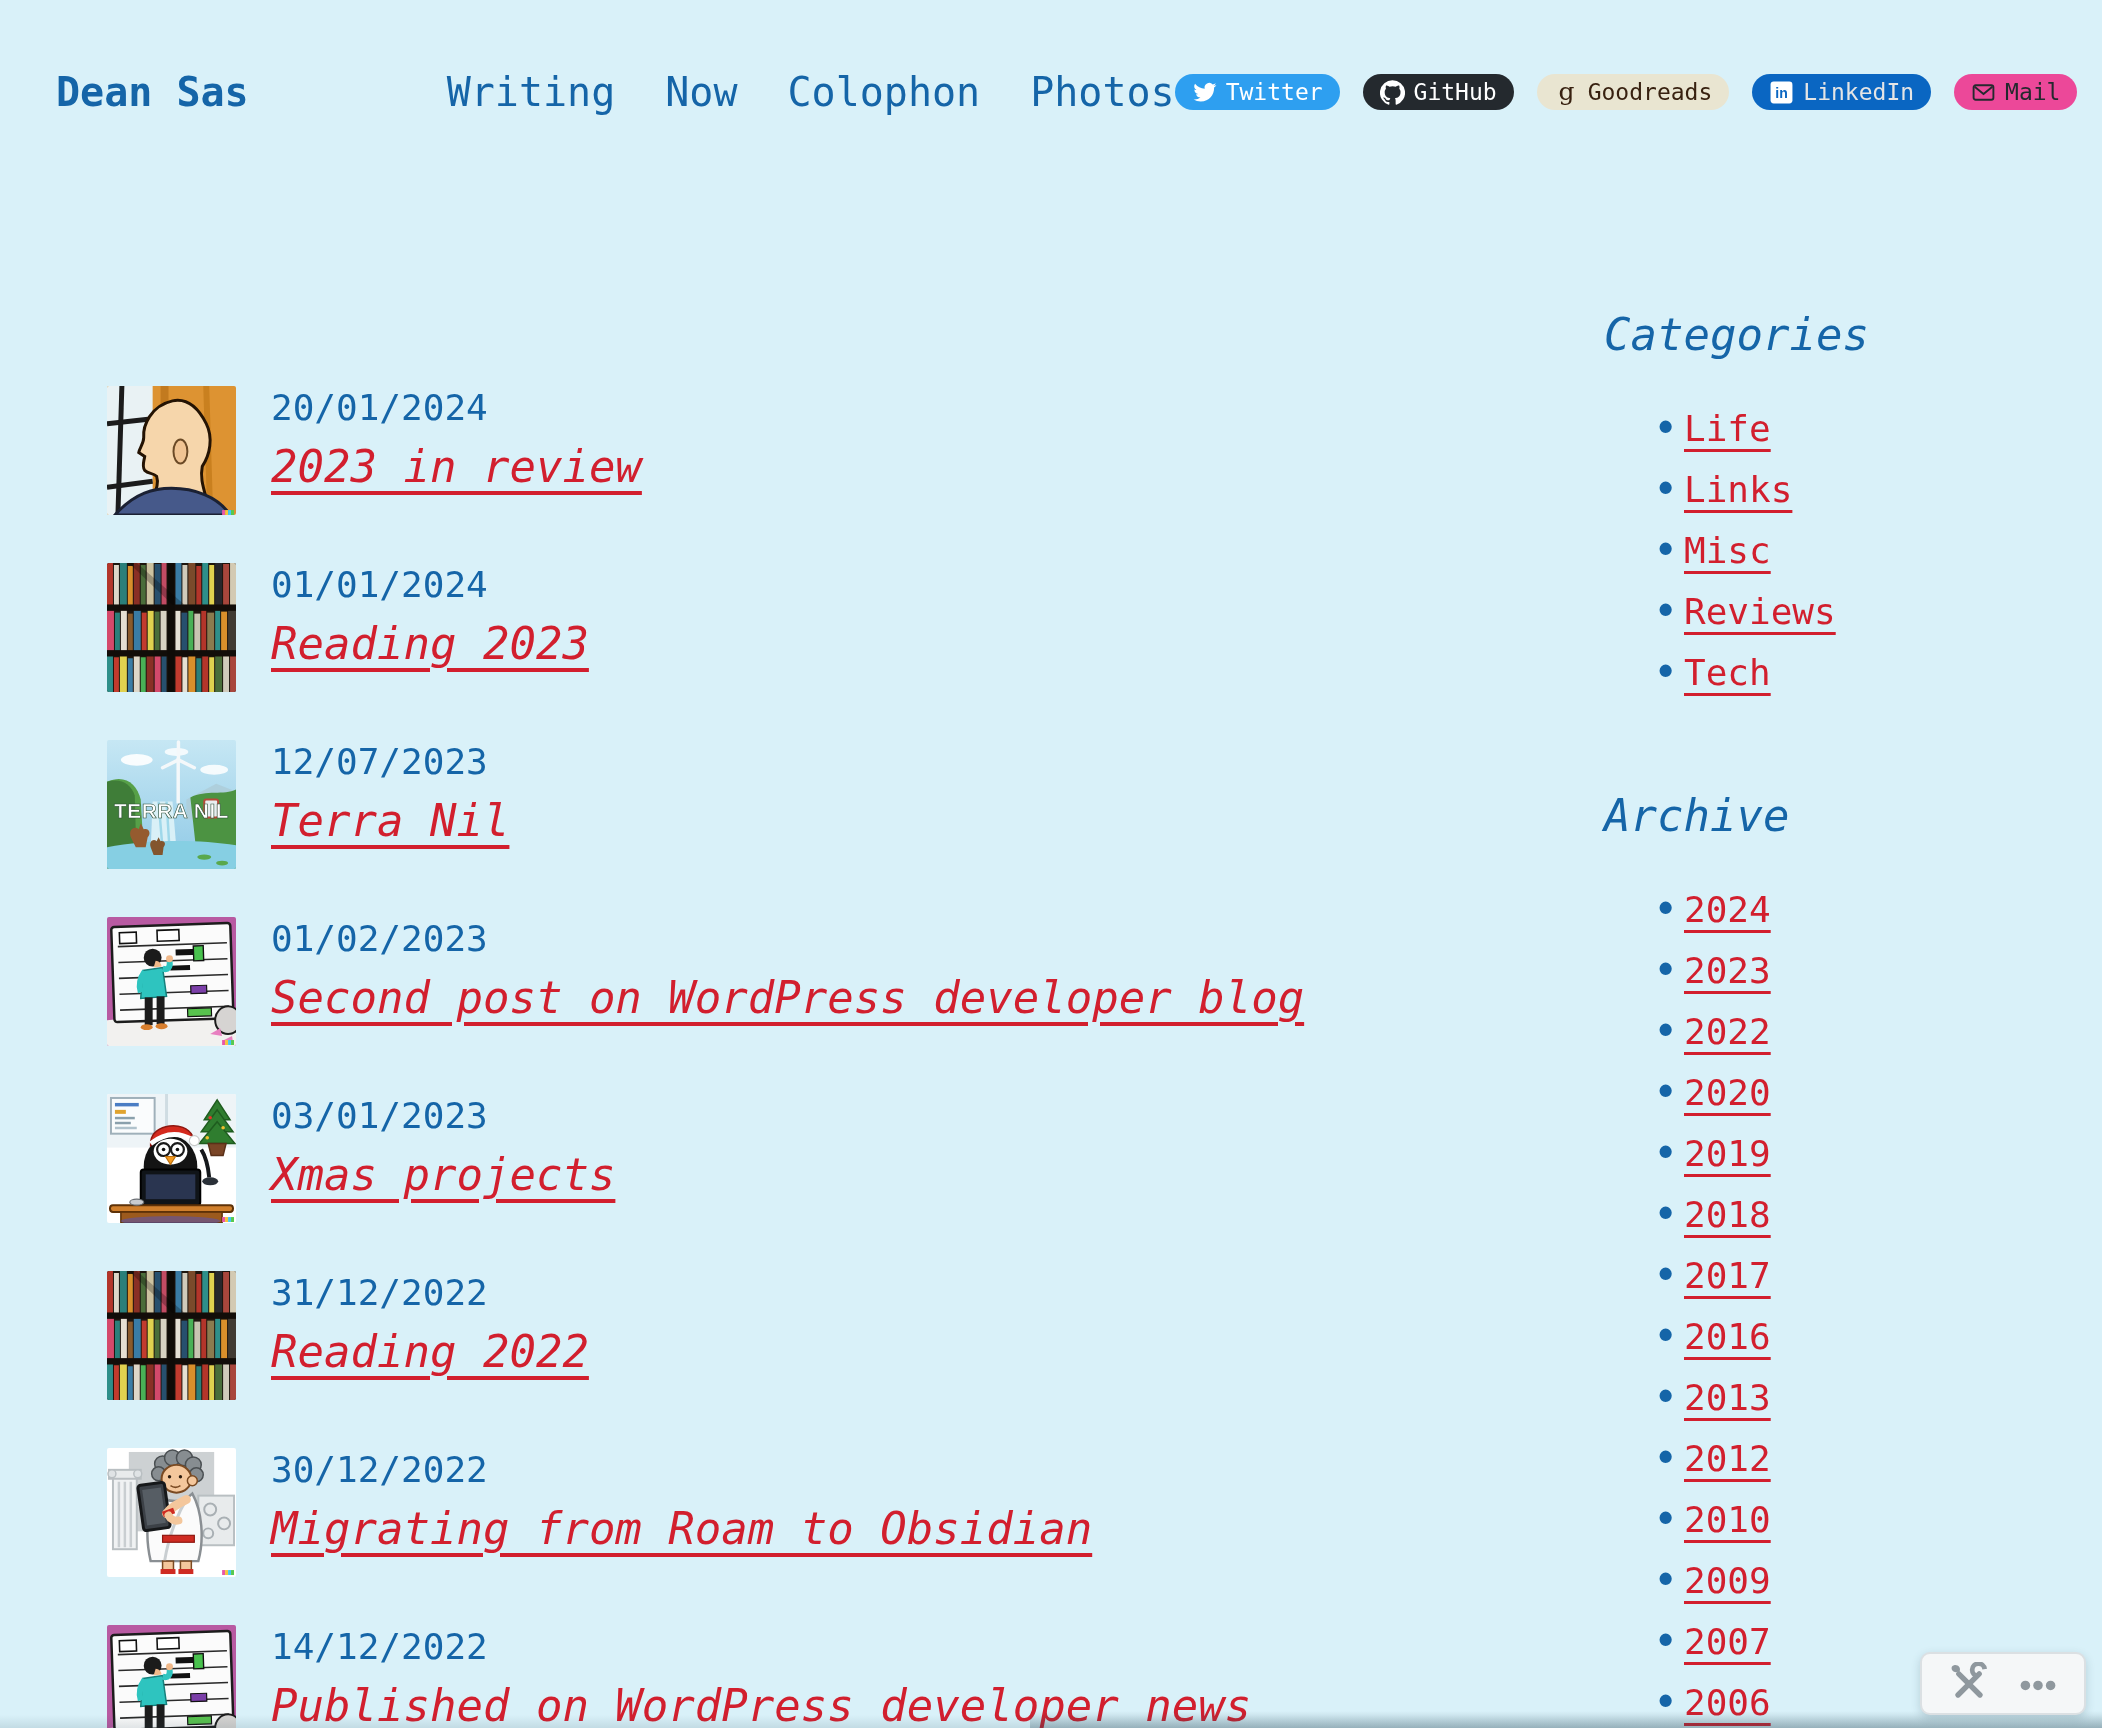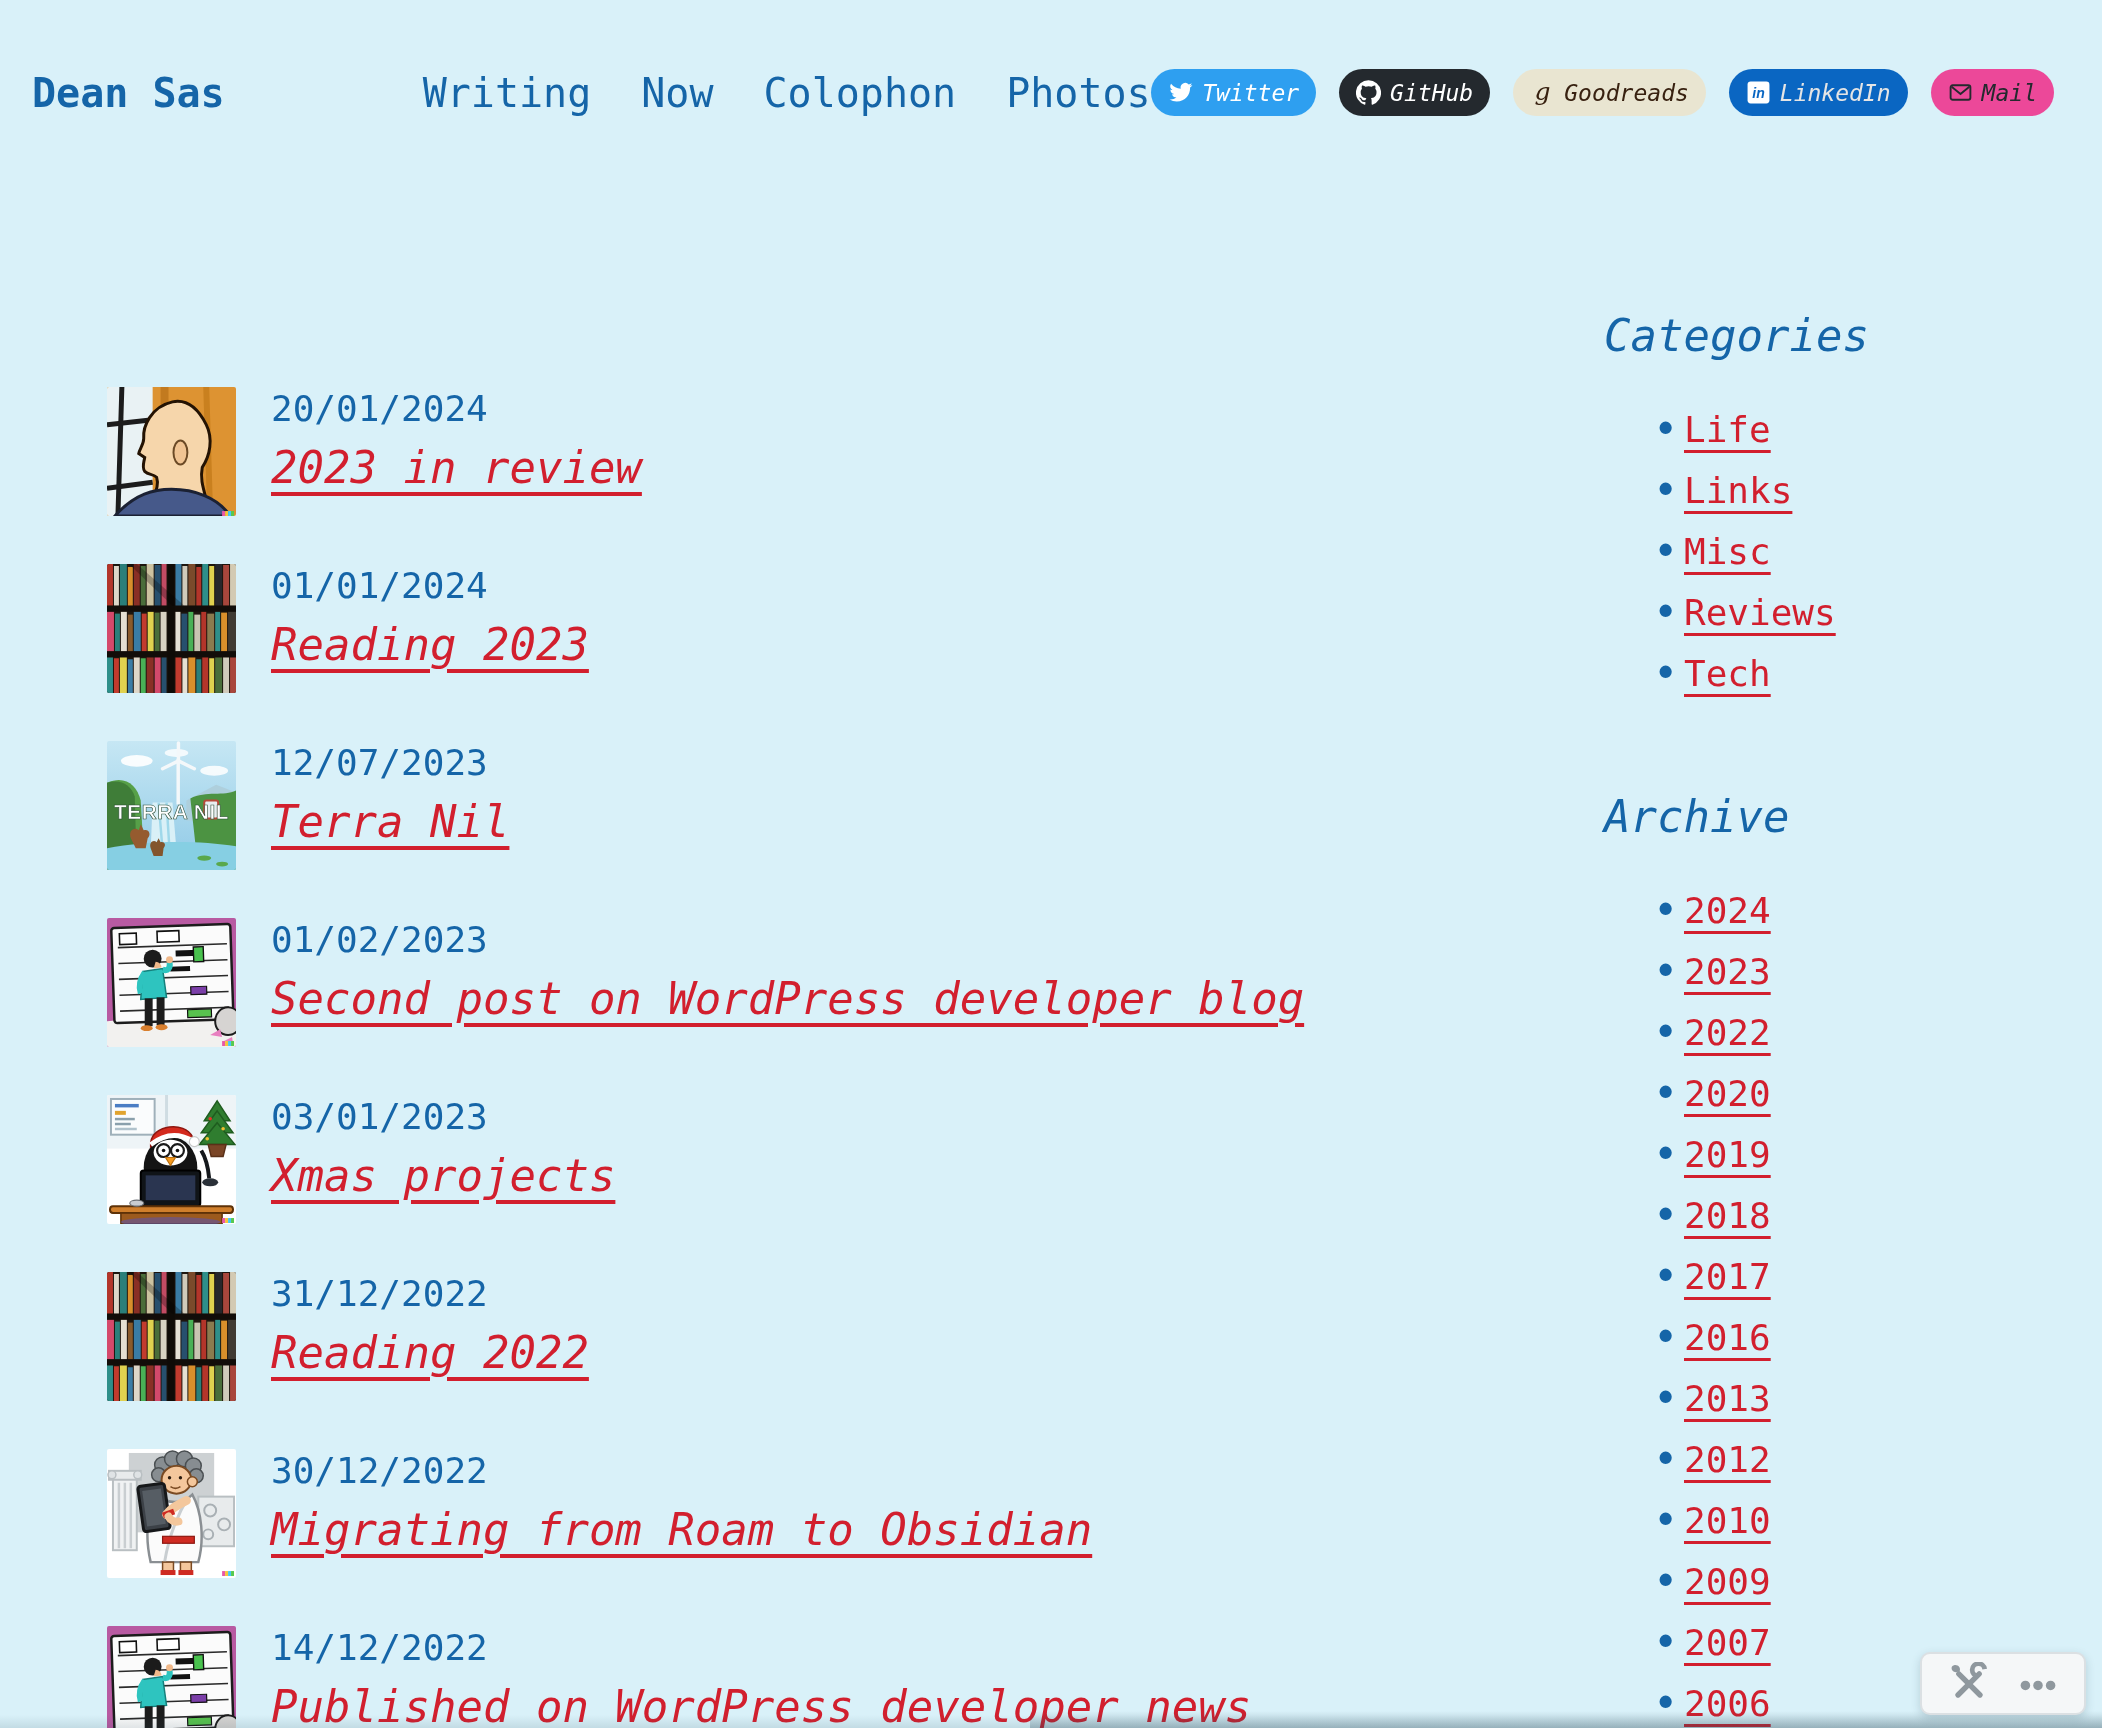--- a/index.html
+++ b/index.html
@@ -4,27 +4,27 @@
 <style>
   html,body{margin:0;padding:0;}
   body{
     width:2103px;height:1729px;overflow:hidden;position:relative;
     background:#d9f1f9;
     font-family:"DejaVu Sans Mono","Liberation Mono",monospace;
   }
   .page{width:100%;height:100%;position:relative;}
 
   
-  header{display:flex;align-items:center;padding:69px 49px 0 32px;}
+  header{display:flex;align-items:center;padding:69px 49px 0 56px;}
   .logo{font-size:40px;font-weight:bold;color:#1565a8;cursor:pointer;white-space:nowrap;}
   nav.nav{display:flex;gap:50px;margin-left:198px;text-align:center;}
   nav.nav a{font-size:40px;color:#1565a8;text-decoration:none;white-space:nowrap;}
   .social{margin-left:auto;display:flex;gap:23px;align-items:center;}
-  .pill{height:47px;border-radius:24px;display:flex;align-items:center;gap:9px;
-        padding:0 17px;font-size:23px;text-decoration:none;white-space:nowrap;font-style:italic;}
+  .pill{height:36px;border-radius:24px;display:flex;align-items:center;gap:9px;
+        padding:0 17px;font-size:23px;text-decoration:none;white-space:nowrap;}
   .pill-icon{display:flex;align-items:center;}
   .pill-icon svg{width:25px;height:25px;display:block;}
 
   
   .layout{display:flex;margin-top:194px;}
   .posts{flex:1;margin-left:107px;padding-top:77px;}
   .post{display:flex;margin-bottom:48px;}
   .post-thumb{width:129px;height:129px;flex:none;margin-right:35px;border-radius:2px;
               overflow:hidden;display:block;}
   .post-thumb svg{width:129px;height:129px;display:block;}

